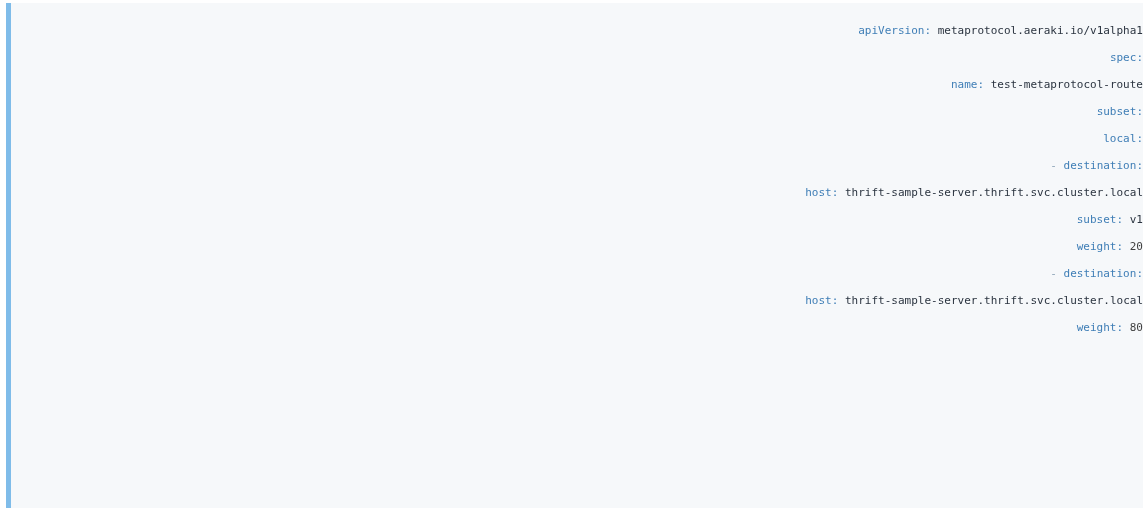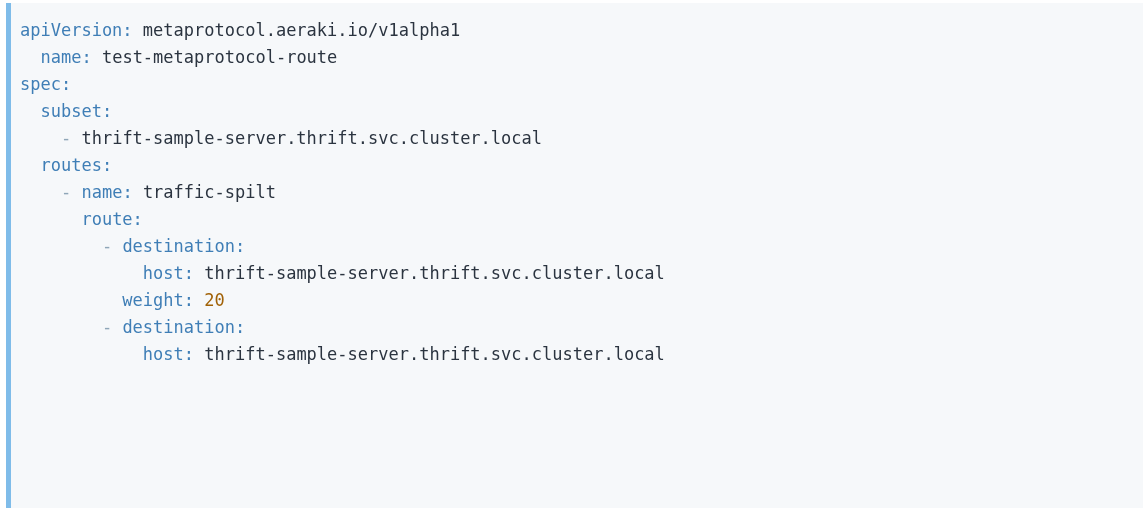--- a/index.html
+++ b/index.html
@@ -28,47 +28,47 @@
   }
 
   .code-lines {
     padding: 14px 0 0 9px;
   }
 
   .line {
     height: 27px;
     line-height: 27px;
     white-space: pre;
-    font-size: 17px;
+    font-size: 11px;
     letter-spacing: 0px;
     color: #24292e;
+    text-align: right;
   }
 
   .ind {
     color: transparent;
   }
 
   .tok-key    { color: #3f7eb6; }
   .tok-colon  { color: #3f7eb6; }
   .tok-dash   { color: #8fa6b8; }
   .tok-value  { color: #2b3440; }
-  .tok-num    { color: #a16207; }
+  .tok-num    { color: #404040; }
 </style>
 </head>
 <body>
 
 <div class="code-block">
   <div class="code-lines">
       <div class="line"><span class="tok-key">apiVersion</span><span class="tok-colon">: </span><span class="tok-value">metaprotocol.aeraki.io/v1alpha1</span></div>
+      <div class="line"><span class="tok-key">spec</span><span class="tok-colon">:</span></div>
       <div class="line"><span class="ind">  </span><span class="tok-key">name</span><span class="tok-colon">: </span><span class="tok-value">test-metaprotocol-route</span></div>
-      <div class="line"><span class="tok-key">spec</span><span class="tok-colon">:</span></div>
       <div class="line"><span class="ind">  </span><span class="tok-key">subset</span><span class="tok-colon">:</span></div>
-      <div class="line"><span class="ind">    </span><span class="tok-dash">- </span><span class="tok-value">thrift-sample-server.thrift.svc.cluster.local</span></div>
-      <div class="line"><span class="ind">  </span><span class="tok-key">routes</span><span class="tok-colon">:</span></div>
-      <div class="line"><span class="ind">    </span><span class="tok-dash">- </span><span class="tok-key">name</span><span class="tok-colon">: </span><span class="tok-value">traffic-spilt</span></div>
-      <div class="line"><span class="ind">      </span><span class="tok-key">route</span><span class="tok-colon">:</span></div>
+      <div class="line"><span class="ind">  </span><span class="tok-key">local</span><span class="tok-colon">:</span></div>
       <div class="line"><span class="ind">        </span><span class="tok-dash">- </span><span class="tok-key">destination</span><span class="tok-colon">:</span></div>
       <div class="line"><span class="ind">            </span><span class="tok-key">host</span><span class="tok-colon">: </span><span class="tok-value">thrift-sample-server.thrift.svc.cluster.local</span></div>
+      <div class="line"><span class="ind">            </span><span class="tok-key">subset</span><span class="tok-colon">: </span><span class="tok-value">v1</span></div>
       <div class="line"><span class="ind">          </span><span class="tok-key">weight</span><span class="tok-colon">: </span><span class="tok-num">20</span></div>
       <div class="line"><span class="ind">        </span><span class="tok-dash">- </span><span class="tok-key">destination</span><span class="tok-colon">:</span></div>
       <div class="line"><span class="ind">            </span><span class="tok-key">host</span><span class="tok-colon">: </span><span class="tok-value">thrift-sample-server.thrift.svc.cluster.local</span></div>
+      <div class="line"><span class="ind">          </span><span class="tok-key">weight</span><span class="tok-colon">: </span><span class="tok-num">80</span></div>
     </div>
 </div>
 
 </body></html>

